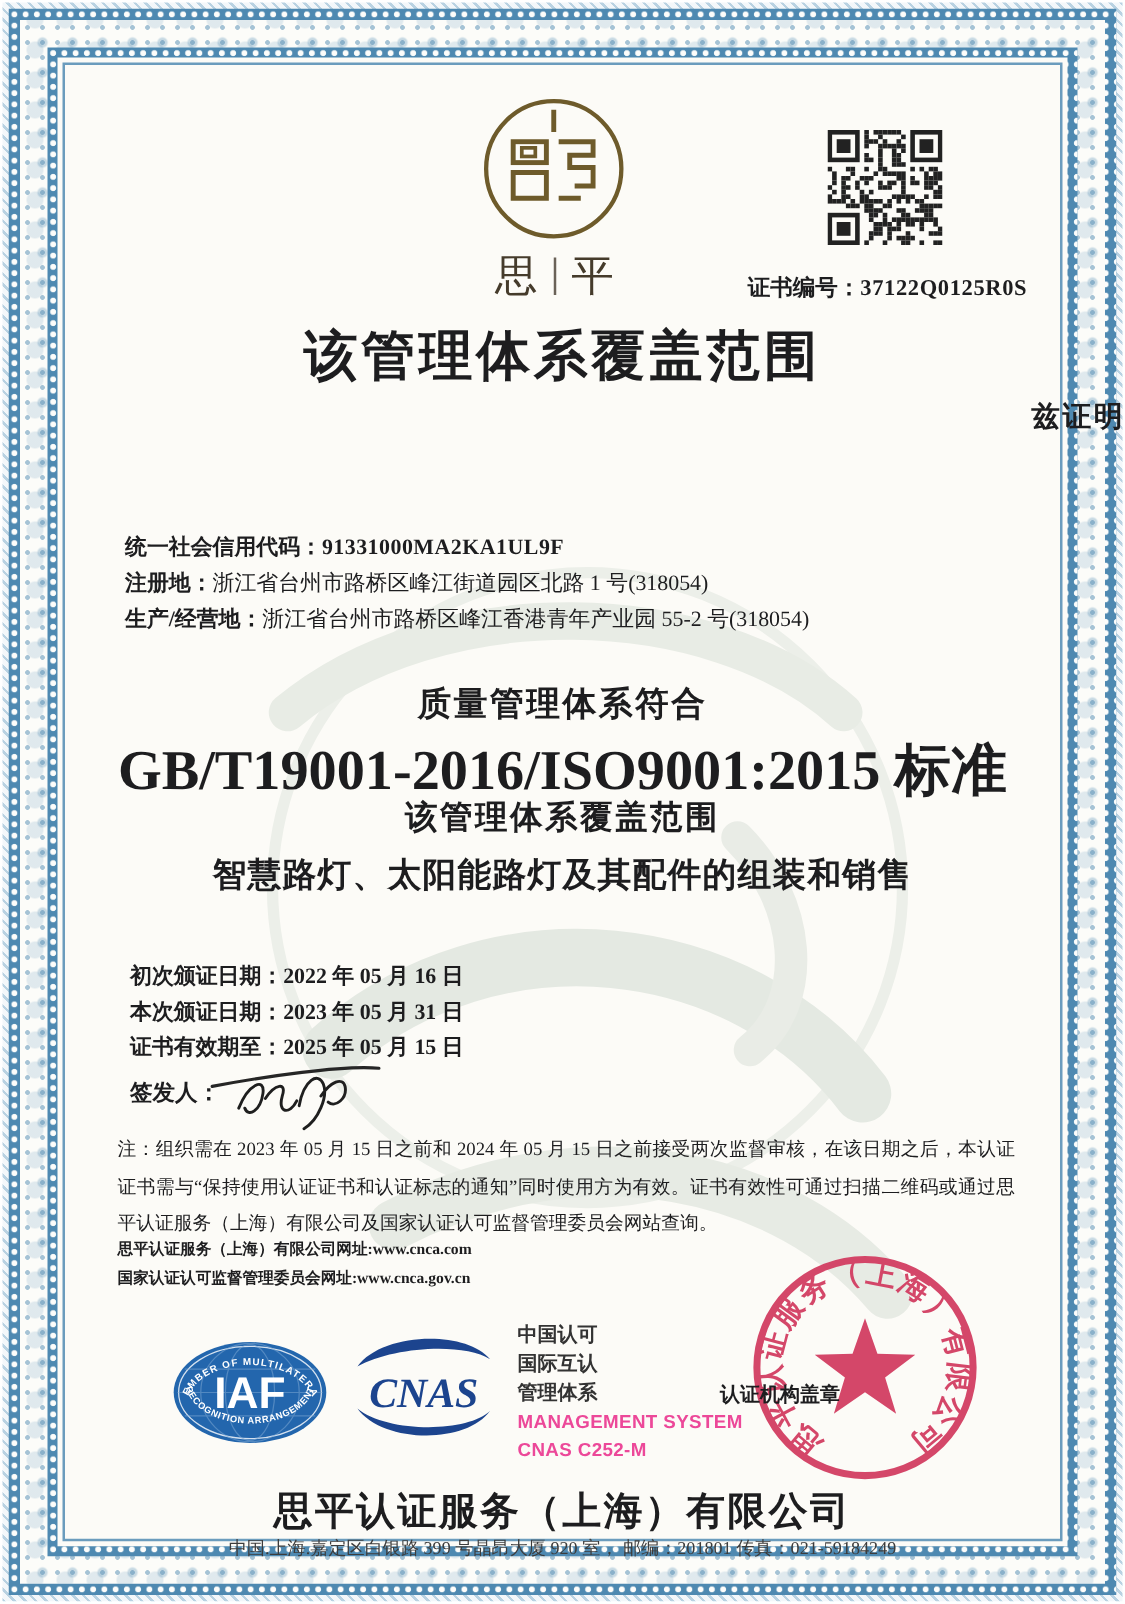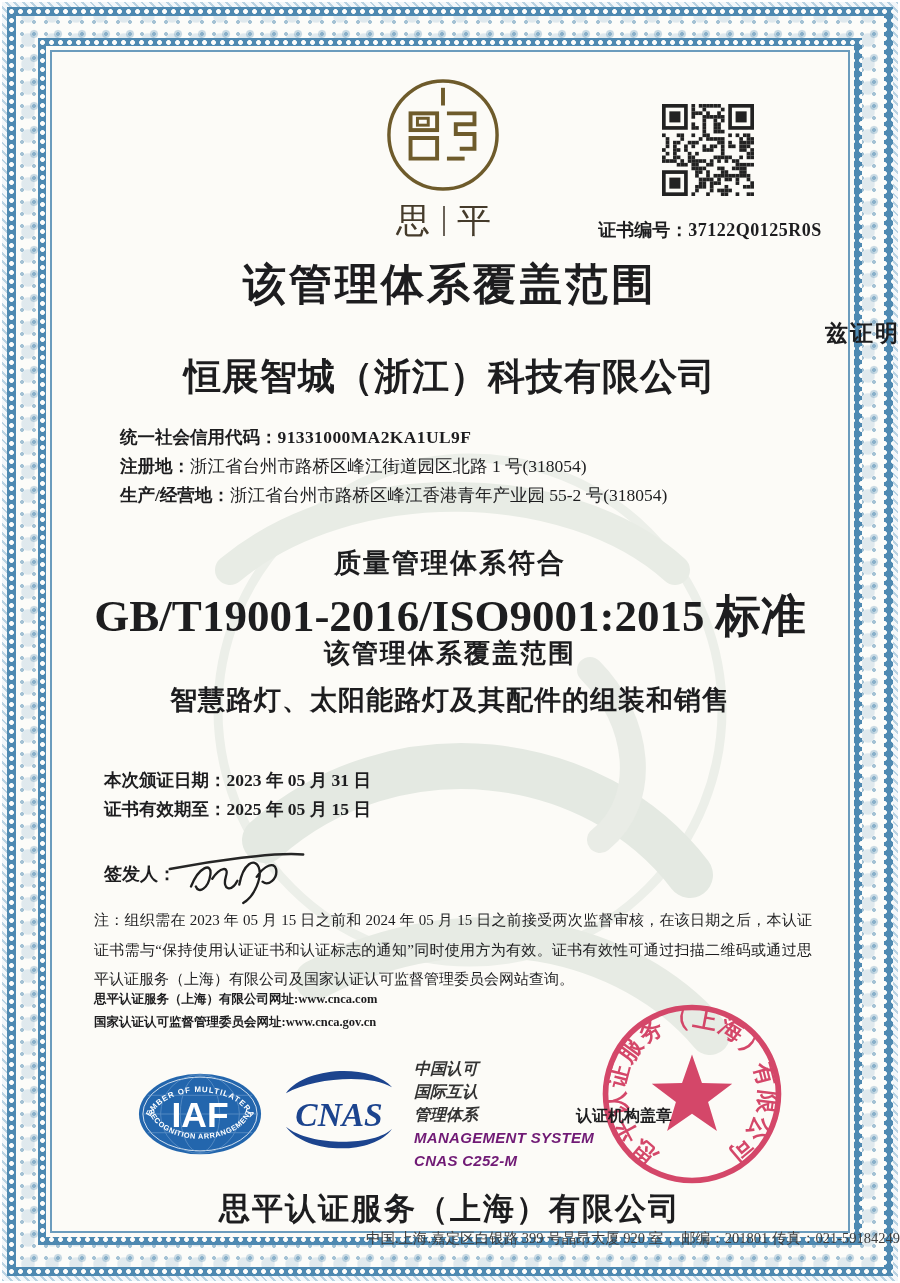--- a/index.html
+++ b/index.html
@@ -15,40 +15,40 @@
       radial-gradient(circle,rgba(78,137,177,.30) 3.5px,rgba(0,0,0,0) 4.6px),
       radial-gradient(circle,rgba(78,137,177,.16) 6px,rgba(0,0,0,0) 7.5px);
     background-size:12px 12px,24px 24px,24px 24px;background-position:0 0,6px 6px,0 12px;}
   #band-dots2{inset:38px;background-color:#4e89b1;
     background-image:radial-gradient(circle,#fdfdfb 2.1px,rgba(0,0,0,0) 2.7px);background-size:9px 9px;}
   #band-gap{inset:46px;background:#fcfbf7;}
   #paper{inset:50px;background:#fcfbf7;border:2px solid #6b9cbd;}
   .abs{position:absolute;}
   .ctr{left:0;right:0;text-align:center;}
   .z1{z-index:1}.z2{z-index:2}.z3{z-index:3}
-  .sans{font-family:"Liberation Sans","DejaVu Sans",sans-serif;font-style:italic;}
+  .sans{font-family:"Liberation Sans","DejaVu Sans",sans-serif;}
   .b{font-weight:700;}
   .title{font-size:43px;font-weight:700;letter-spacing:3px;}
   .certify{font-size:23px;font-weight:700;letter-spacing:2px;text-align:right;}
   .company{font-size:37px;font-weight:700;letter-spacing:1px;}
-  .info{font-size:17.5px;line-height:29px;margin-left:20px;}
+  .info{font-size:17.5px;line-height:29px;}
   .conform{font-size:27px;font-weight:700;letter-spacing:2px;}
   .standard{font-size:45px;font-weight:600;}
   .scopehead{font-size:26px;font-weight:700;letter-spacing:2px;}
   .scopetxt{font-size:27px;font-weight:700;letter-spacing:1px;}
   .dates{font-size:17.5px;font-weight:700;line-height:28.5px;}
   .note{font-size:15px;line-height:29.5px;text-align:justify;}
   .urls{font-size:12.5px;font-weight:700;}
   .accr-cn{font-size:16px;font-weight:700;line-height:23px;color:#333;}
-  .accr-en{font-size:15px;font-weight:600;line-height:23px;color:#701a75;letter-spacing:.3px;}
+  .accr-en{font-size:15px;font-weight:600;line-height:23px;color:#ec4899;letter-spacing:.3px;}
   .logoname{display:flex;align-items:center;justify-content:center;gap:12px;
     font-size:34px;color:#453b2b;letter-spacing:1px;}
   .logoname .bar{width:2px;height:30px;background:#6a6258;}
   .footer-co{font-size:31px;font-weight:700;letter-spacing:2px;}
-  .footer-ad{font-size:14.5px;color:#3c3c3c;text-align:right;}
+  .footer-ad{font-size:14.5px;color:#3c3c3c;}
 </style>
 </head>
 <body>
 
 <div class="certificate">
 
   <div class="band" id="band-hatch"></div>
   <div class="band" id="band-dots1"></div>
   <div class="band" id="band-orn"></div>
   <div class="band" id="band-dots2"></div>
@@ -300,40 +300,42 @@
       <rect x="4" y="76" width="20" height="20" fill="#fcfbf7"></rect>
       <rect x="8" y="80" width="12" height="12" fill="#222"></rect>
     </svg>
 
   <div class="abs z2 b" style="left:570px;top:218px;width:280px;text-align:center;font-size:18px;">
     <span>证书编号：</span><span style="letter-spacing:.5px;">37122Q0125R0S</span>
   </div>
 
   <div class="abs ctr z2 title" style="top:256px;">该管理体系覆盖范围</div>
   <div class="abs ctr z2 certify" style="top:318px;">兹证明</div>
-  <div class="abs ctr z2 company" style="top:352px;">恒展智城（浙江）科技有限公司</div>
 
   <div class="abs z2 info" style="left:100px;top:423px;width:680px;">
     <div>
       <span class="b">统一社会信用代码：</span><span class="b" style="letter-spacing:.4px;">91331000MA2KA1UL9F</span>
     </div>
     <div>
       <span class="b">注册地：</span><span>浙江省台州市路桥区峰江街道园区北路 1 号(318054)</span>
     </div>
     <div>
       <span class="b">生产/经营地：</span><span>浙江省台州市路桥区峰江香港青年产业园 55-2 号(318054)</span>
     </div>
   </div>
 
   <div class="abs ctr z2 conform" style="top:545px;">质量管理体系符合</div>
   <div class="abs ctr z2 standard" style="top:586px;">GB/T19001-2016/ISO9001:2015 标准</div>
   <div class="abs ctr z2 scopehead" style="top:636px;">该管理体系覆盖范围</div>
   <div class="abs ctr z2 scopetxt" style="top:682px;">智慧路灯、太阳能路灯及其配件的组装和销售</div>
 
   <div class="abs z2 dates" style="left:104px;top:766px;">
+    <div>
+      <span>初次颁证日期：</span><span>2022 年 05 月 16 日</span>
+    </div>
     <div>
       <span>本次颁证日期：</span><span>2023 年 05 月 31 日</span>
     </div>
     <div>
       <span>证书有效期至：</span><span>2025 年 05 月 15 日</span>
     </div>
   </div>
 
   <div class="abs z2 b" style="left:104px;top:862px;font-size:18px;">签发人：</div>
   <svg class="abs z2" style="left:162px;top:838px;" width="145" height="68" viewBox="0 0 150 70">

